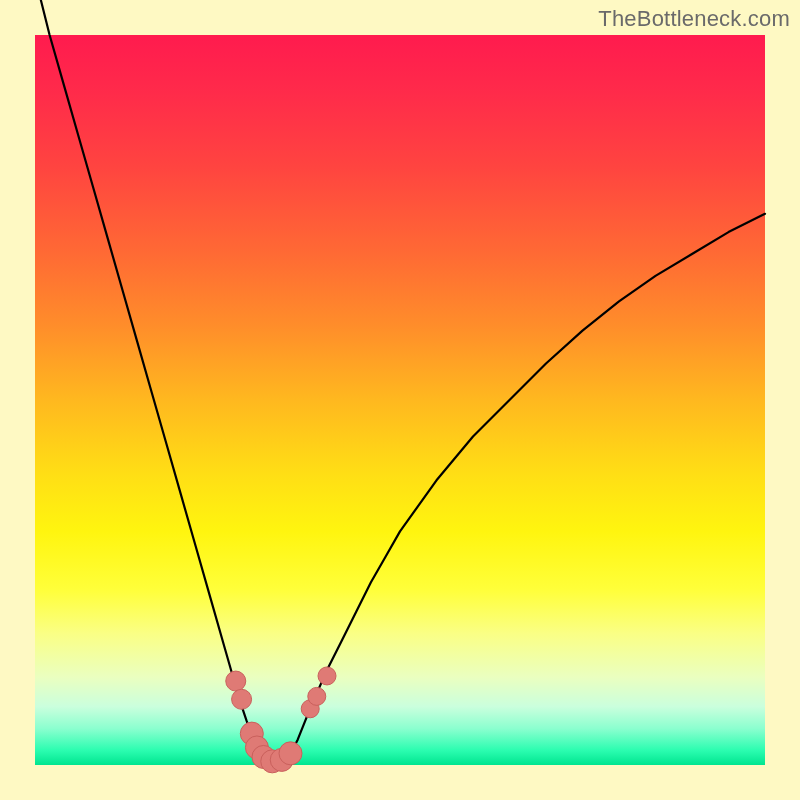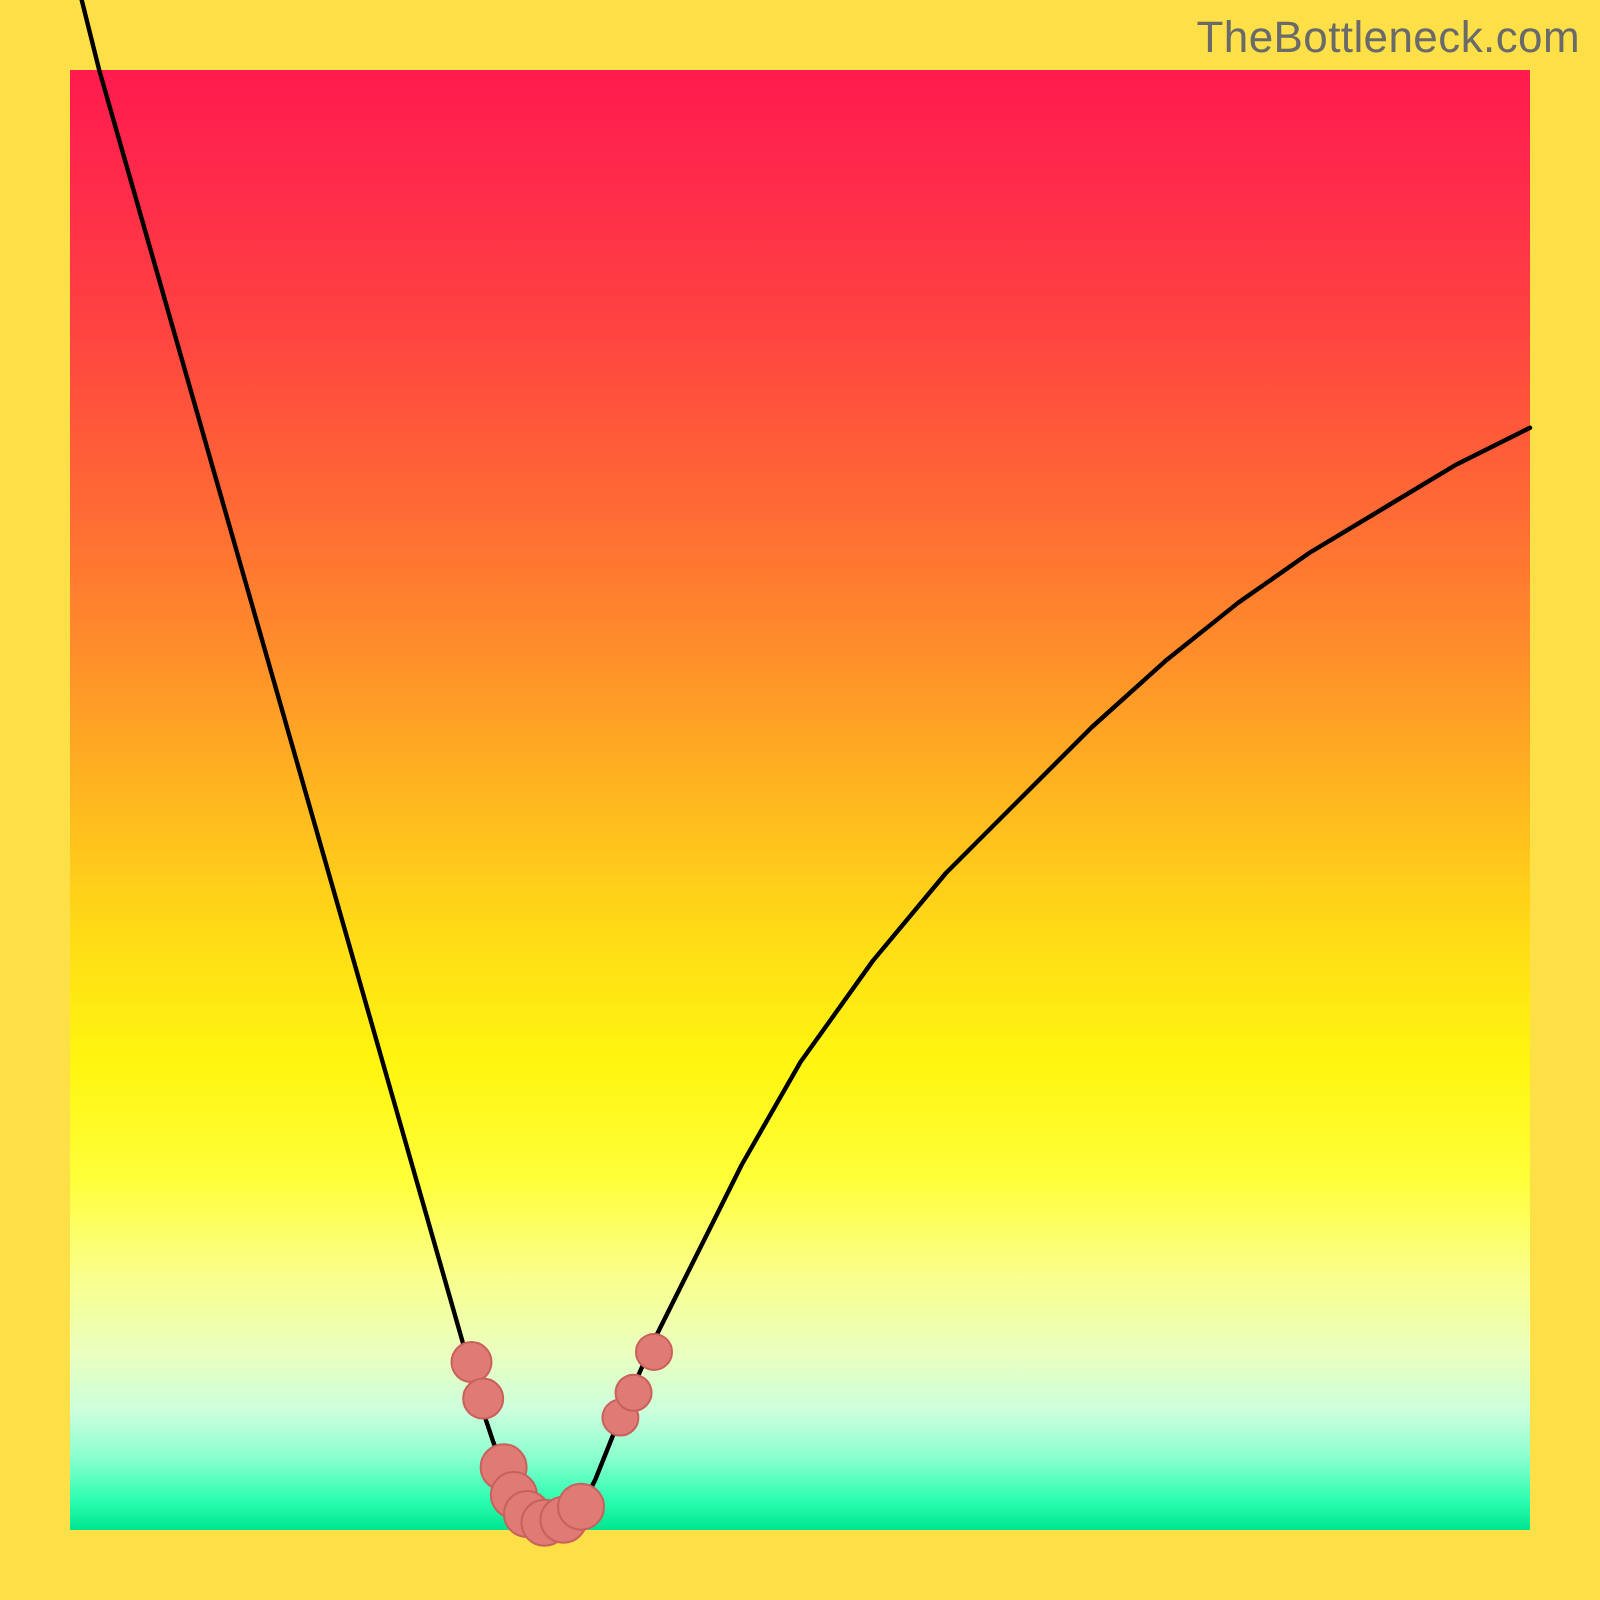--- a/index.html
+++ b/index.html
@@ -8,21 +8,21 @@
     width: 800px;
     height: 800px;
     background: #000;
     overflow: hidden;
     font-family: Arial, Helvetica, sans-serif;
   }
   .frame {
     position: relative;
     width: 800px;
     height: 800px;
-    background: #fde047;
+    background: #fef9c3;
   }
   .plot {
     position: absolute;
     left: 35px;
     top: 35px;
     width: 730px;
     height: 730px;
     
     background: linear-gradient(to bottom,
       #ff1b4e 0%,

